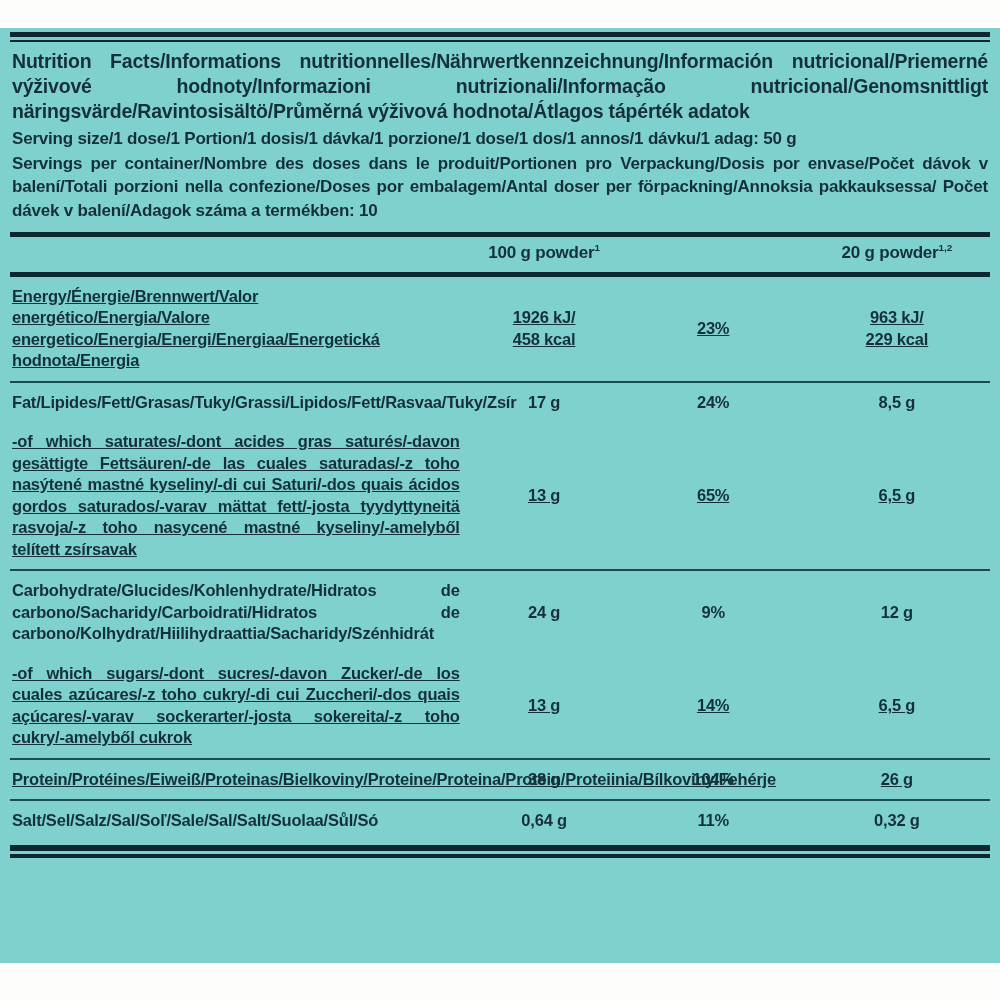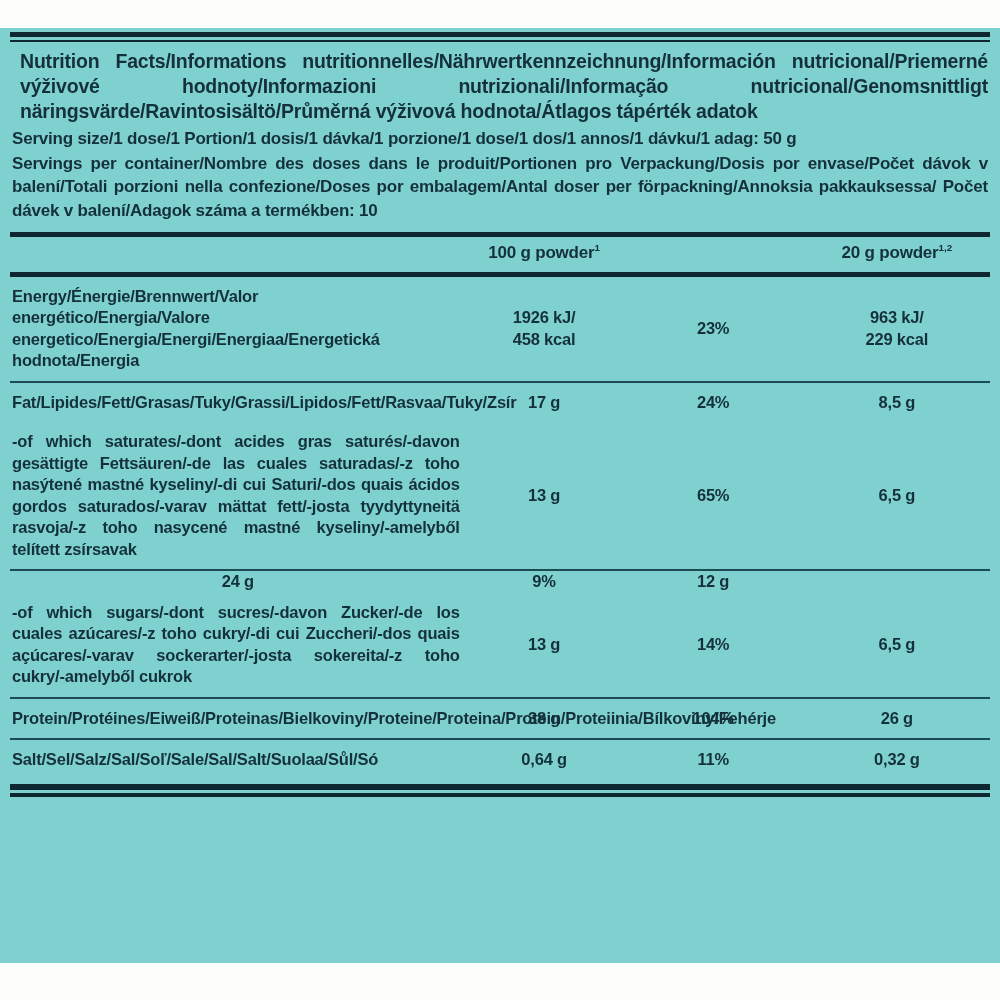--- a/index.html
+++ b/index.html
@@ -20,37 +20,37 @@
     padding:4px 10px 0 10px;
     letter-spacing:-0.2px;
   }
   
   .dbar{height:3px;background:#7fd1d0;border-top:5px solid #0d2830;border-bottom:2px solid #0d2830;}
   .dbar.bottom{border-top:6px solid #0d2830;border-bottom:4px solid #0d2830;height:3px;margin-top:4px;}
   
   .thickbar{height:5px;background:#0d2830;}
   
   .title{
-    font-size:19.5px;line-height:25px;margin:7px 2px 2px 10px;
+    font-size:19.5px;line-height:25px;margin:7px 2px 2px 2px;
     text-align:justify;
   }
   .serving{font-size:17px;line-height:23.5px;margin:1px 2px;text-align:justify;}
   .serving.first{margin-top:3px;}
   .spacer-sm{height:9px;}
   
   .grid{display:grid;grid-template-columns:46.5% 16% 18.5% 19%;align-items:center;}
   .colheads{padding:0 0 9px 0;font-size:17px;line-height:21px;}
   .colhead{text-align:center;}
   .colhead sup,.val sup{font-size:0.58em;vertical-align:super;letter-spacing:0;}
   .row{font-size:16.5px;}
   .row .lbl{
     text-align:justify;line-height:21.5px;padding:9px 6px 9px 2px;
   }
   .row .val{text-align:center;white-space:pre-line;line-height:21.5px;}
-  .sep-thin{border-bottom:2.5px solid #1c4a52;}
+  .sep-thin{border-bottom:2.5px solid #1c4a52;text-decoration:underline;}
   .white-band-bottom{height:37px;background:#fdfdfc;}
 </style>
 </head>
 <body>
 
 <div class="label-wrap">
   <div class="white-band-top"></div>
 
   <div class="panel">
     <div class="dbar"></div>
@@ -93,20 +93,21 @@
     </div>
 
     <div class="grid row sep-thin">
       <div class="lbl">-of which saturates/-dont acides gras saturés/-davon gesättigte Fettsäuren/-de las cuales saturadas/-z toho nasýtené mastné kyseliny/-di cui Saturi/-dos quais ácidos gordos saturados/-varav mättat fett/-josta tyydyttyneitä rasvoja/-z toho nasycené mastné kyseliny/-amelyből telített zsírsavak</div>
       <div class="val">13 g</div>
       <div class="val">65%</div>
       <div class="val">6,5 g</div>
     </div>
 
     <div class="grid row">
+      <div class="lbl">Carbohydrate/Glucides/Kohlenhydrate/Hidratos de carbono/Sacharidy/Carboidrati/Hidratos de carbono/Kolhydrat/Hiilihydraattia/Sacharidy/Szénhidrát</div>
       <div class="val">24 g</div>
       <div class="val">9%</div>
       <div class="val">12 g</div>
     </div>
 
     <div class="grid row sep-thin">
       <div class="lbl">-of which sugars/-dont sucres/-davon Zucker/-de los cuales azúcares/-z toho cukry/-di cui Zuccheri/-dos quais açúcares/-varav sockerarter/-josta sokereita/-z toho cukry/-amelyből cukrok</div>
       <div class="val">13 g</div>
       <div class="val">14%</div>
       <div class="val">6,5 g</div>

